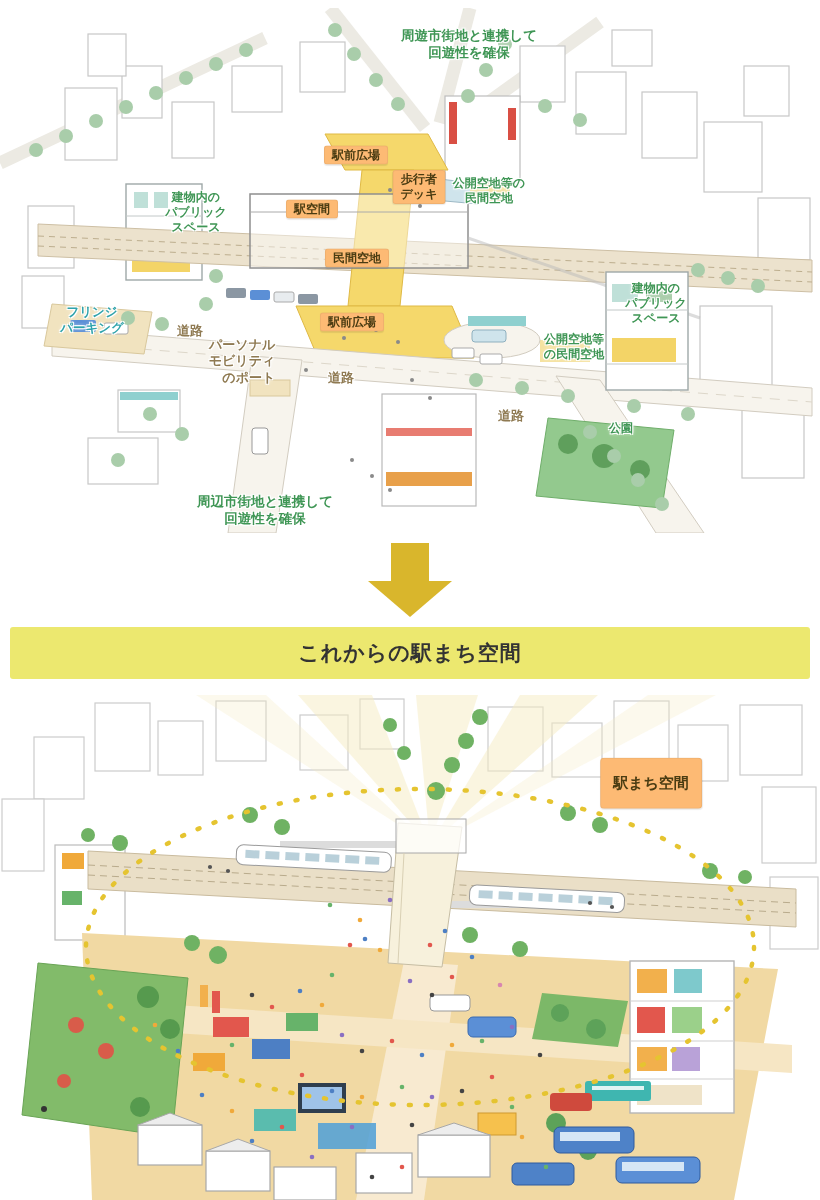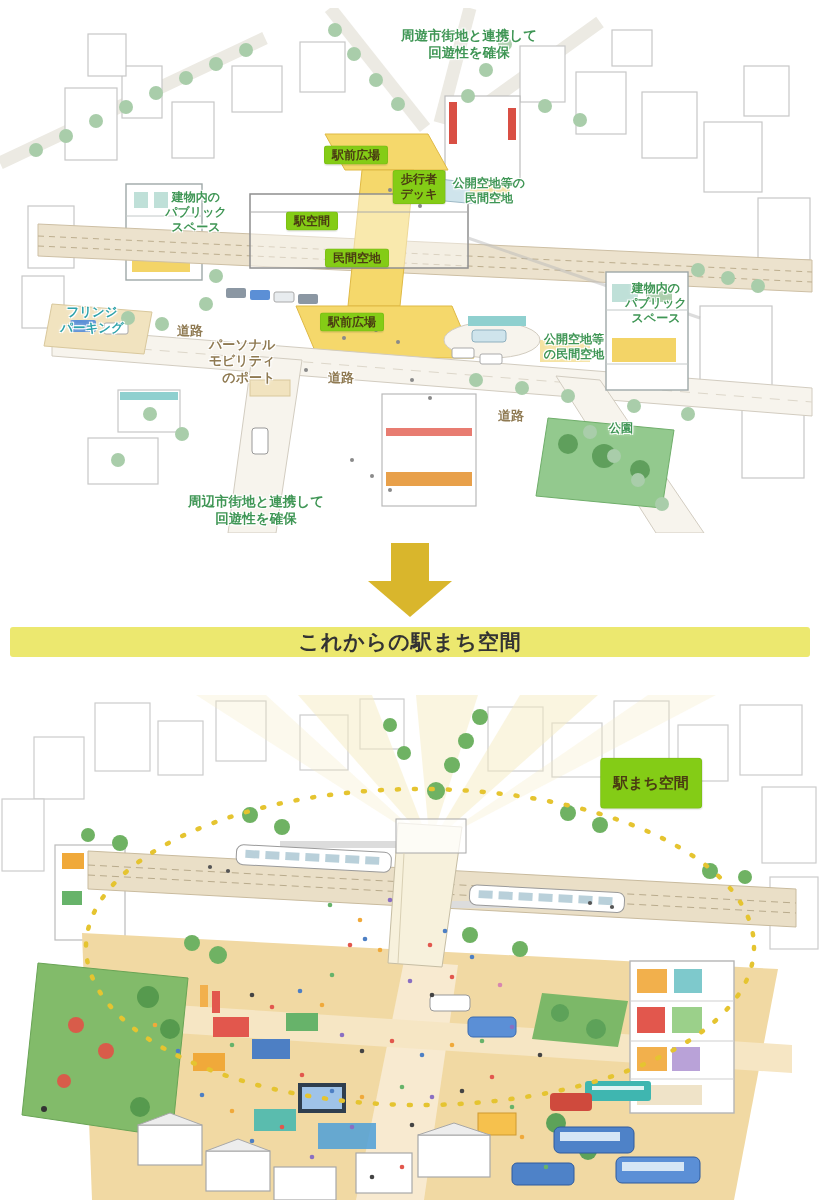--- a/index.html
+++ b/index.html
@@ -2,32 +2,32 @@
 <html><head>
 <meta charset="utf-8">
 <style>
   html,body{margin:0;padding:0;background:#ffffff;}
   body{font-family:"Liberation Sans","DejaVu Sans",sans-serif;}
   .page{position:relative;width:820px;height:1200px;background:#ffffff;overflow:hidden;}
   .panel{position:absolute;left:0;width:820px;text-decoration:underline;}
   .panel svg{position:absolute;left:0;top:0;}
   .lbl{position:absolute;transform:translate(-50%,-50%);white-space:pre-line;text-align:center;
        line-height:1.25;font-weight:bold;z-index:5;}
-  .lbl-badge{background:#84cc16;color:#4a3c12;padding:1px 7px;border-radius:3px;font-size:12px;
+  .lbl-badge{background:#fdba74;color:#4a3c12;padding:1px 7px;border-radius:3px;font-size:12px;
              border:1px solid rgba(0,0,0,0.05);box-shadow:0 1px 1px rgba(0,0,0,0.08);}
   .badge-lg{font-size:15px;padding:15px 12px;border-radius:4px;}
   .lbl-green{color:#3f9655;font-size:12px;
      text-shadow:-1px -1px 0 #fff,1px -1px 0 #fff,-1px 1px 0 #fff,1px 1px 0 #fff,0 0 4px #fff;}
   .lbl-lg{font-size:13.5px;}
   .lbl-teal{color:#2fa3ac;font-size:12.5px;
      text-shadow:-1px -1px 0 #fff,1px -1px 0 #fff,-1px 1px 0 #fff,1px 1px 0 #fff,0 0 4px #fff;}
   .lbl-brown{color:#8f7a52;font-size:13px;
      text-shadow:-1px -1px 0 #fff,1px -1px 0 #fff,-1px 1px 0 #fff,1px 1px 0 #fff,0 0 4px #fff;text-align:right;}
   .arrow-wrap{position:absolute;left:360px;top:543px;width:100px;height:76px;}
-  .banner{position:absolute;left:10px;top:627px;width:800px;height:30px;background:#ece86f;
+  .banner{position:absolute;left:10px;top:627px;width:800px;height:52px;background:#ece86f;
           border-radius:3px;display:flex;align-items:center;justify-content:center;}
   .banner span{font-size:21px;font-weight:bold;color:#333333;letter-spacing:1px;}
 </style>
 </head>
 <body>
 
 <div class="page">
 
   <section class="panel" style="top:8px;height:525px;">
     <svg width="820" height="525" viewBox="0 0 820 525" aria-hidden="true">
@@ -185,38 +185,38 @@
     <div class="lbl lbl-green lbl-lg" style="left:469px;top:37px">周遊市街地と連携して
 回遊性を確保</div>
     <div class="lbl lbl-badge" style="left:356px;top:147px">駅前広場</div>
     <div class="lbl lbl-badge" style="left:419px;top:179px">歩行者
 デッキ</div>
     <div class="lbl lbl-green" style="left:489px;top:183px">公開空地等の
 民間空地</div>
     <div class="lbl lbl-green" style="left:196px;top:204px">建物内の
 パブリック
 スペース</div>
-    <div class="lbl lbl-badge" style="left:312px;top:213px">駅空間</div>
+    <div class="lbl lbl-badge" style="left:312px;top:201px">駅空間</div>
     <div class="lbl lbl-badge" style="left:357px;top:250px">民間空地</div>
     <div class="lbl lbl-teal" style="left:92px;top:313px">フリンジ
 パーキング</div>
     <div class="lbl lbl-brown" style="left:190px;top:323px">道路</div>
     <div class="lbl lbl-brown" style="left:242px;top:353px">パーソナル
 モビリティ
 のポート</div>
     <div class="lbl lbl-badge" style="left:352px;top:314px">駅前広場</div>
     <div class="lbl lbl-brown" style="left:341px;top:370px">道路</div>
     <div class="lbl lbl-green" style="left:574px;top:339px">公開空地等
 の民間空地</div>
     <div class="lbl lbl-green" style="left:656px;top:295px">建物内の
 パブリック
 スペース</div>
     <div class="lbl lbl-brown" style="left:511px;top:408px">道路</div>
     <div class="lbl lbl-green" style="left:621px;top:420px">公園</div>
-    <div class="lbl lbl-green lbl-lg" style="left:256px;top:503px">周辺市街地と連携して
+    <div class="lbl lbl-green lbl-lg" style="left:265px;top:503px">周辺市街地と連携して
 回遊性を確保</div>
   </section>
 
   <div class="arrow-wrap">
     <svg width="100" height="76" viewBox="0 0 100 76" aria-hidden="true">
       <rect x="31" y="0" width="38" height="39" fill="#d9b62c"></rect>
       <polygon points="8,38 92,38 50,74" fill="#d9b62c"></polygon>
     </svg>
   </div>
 

